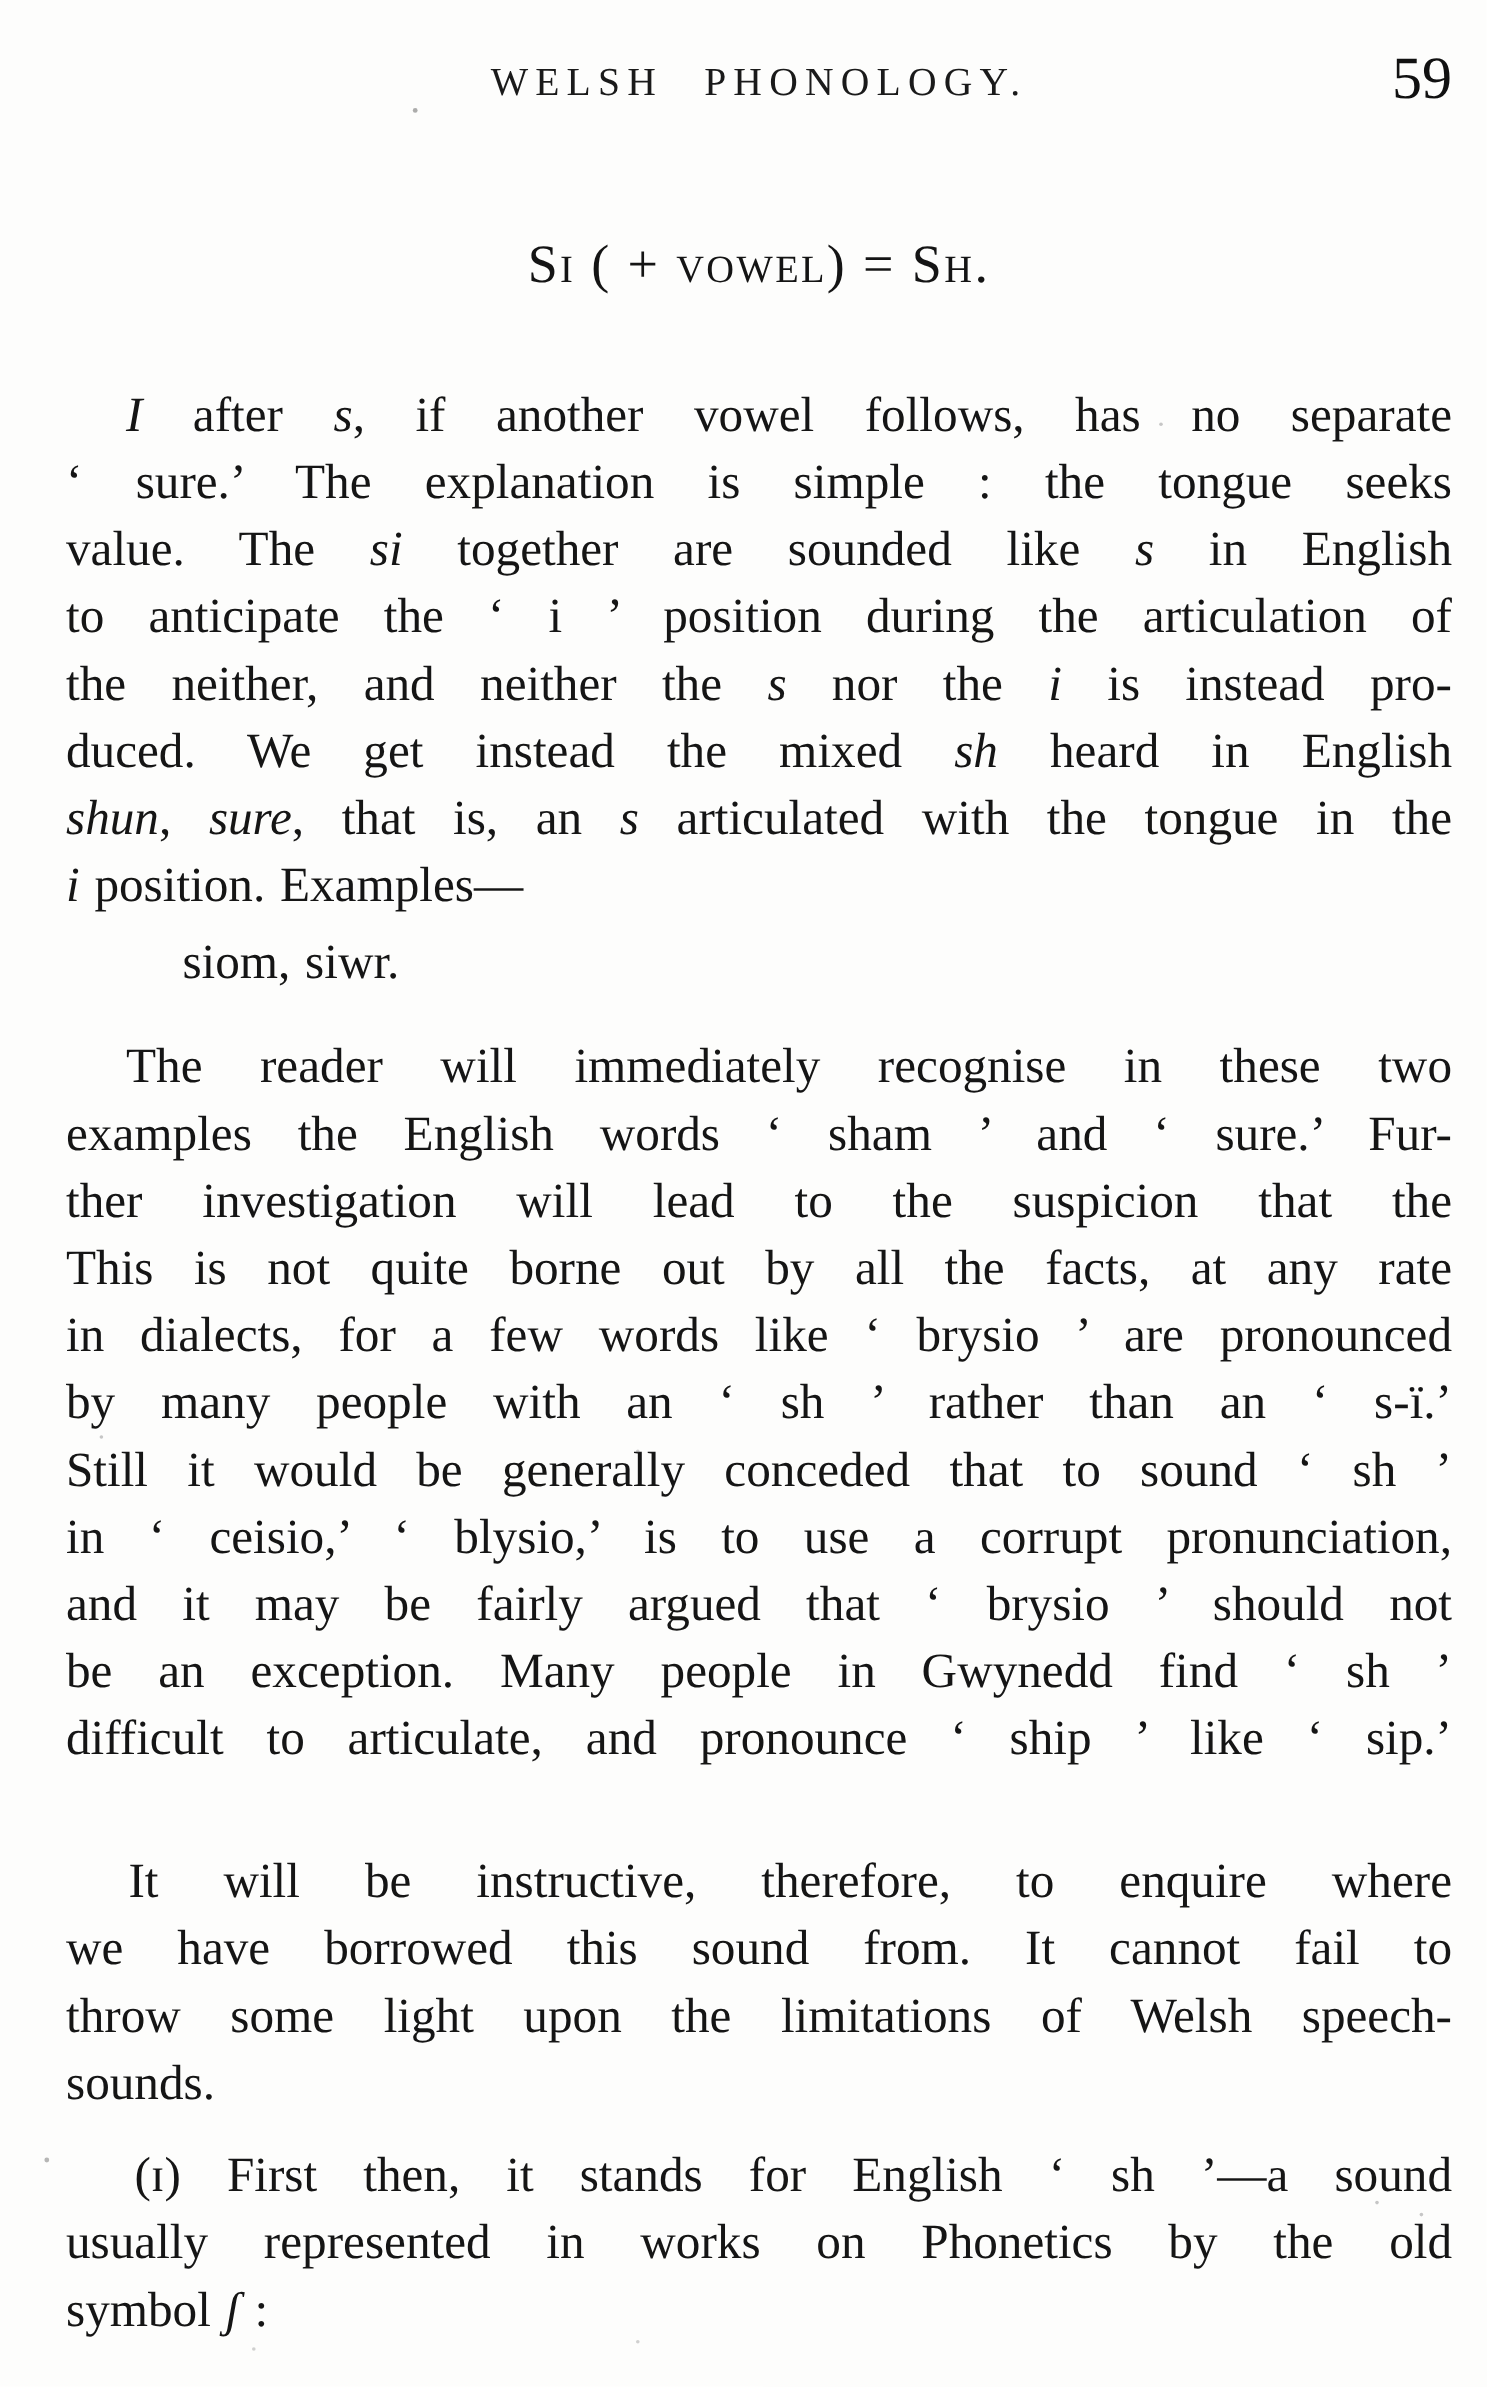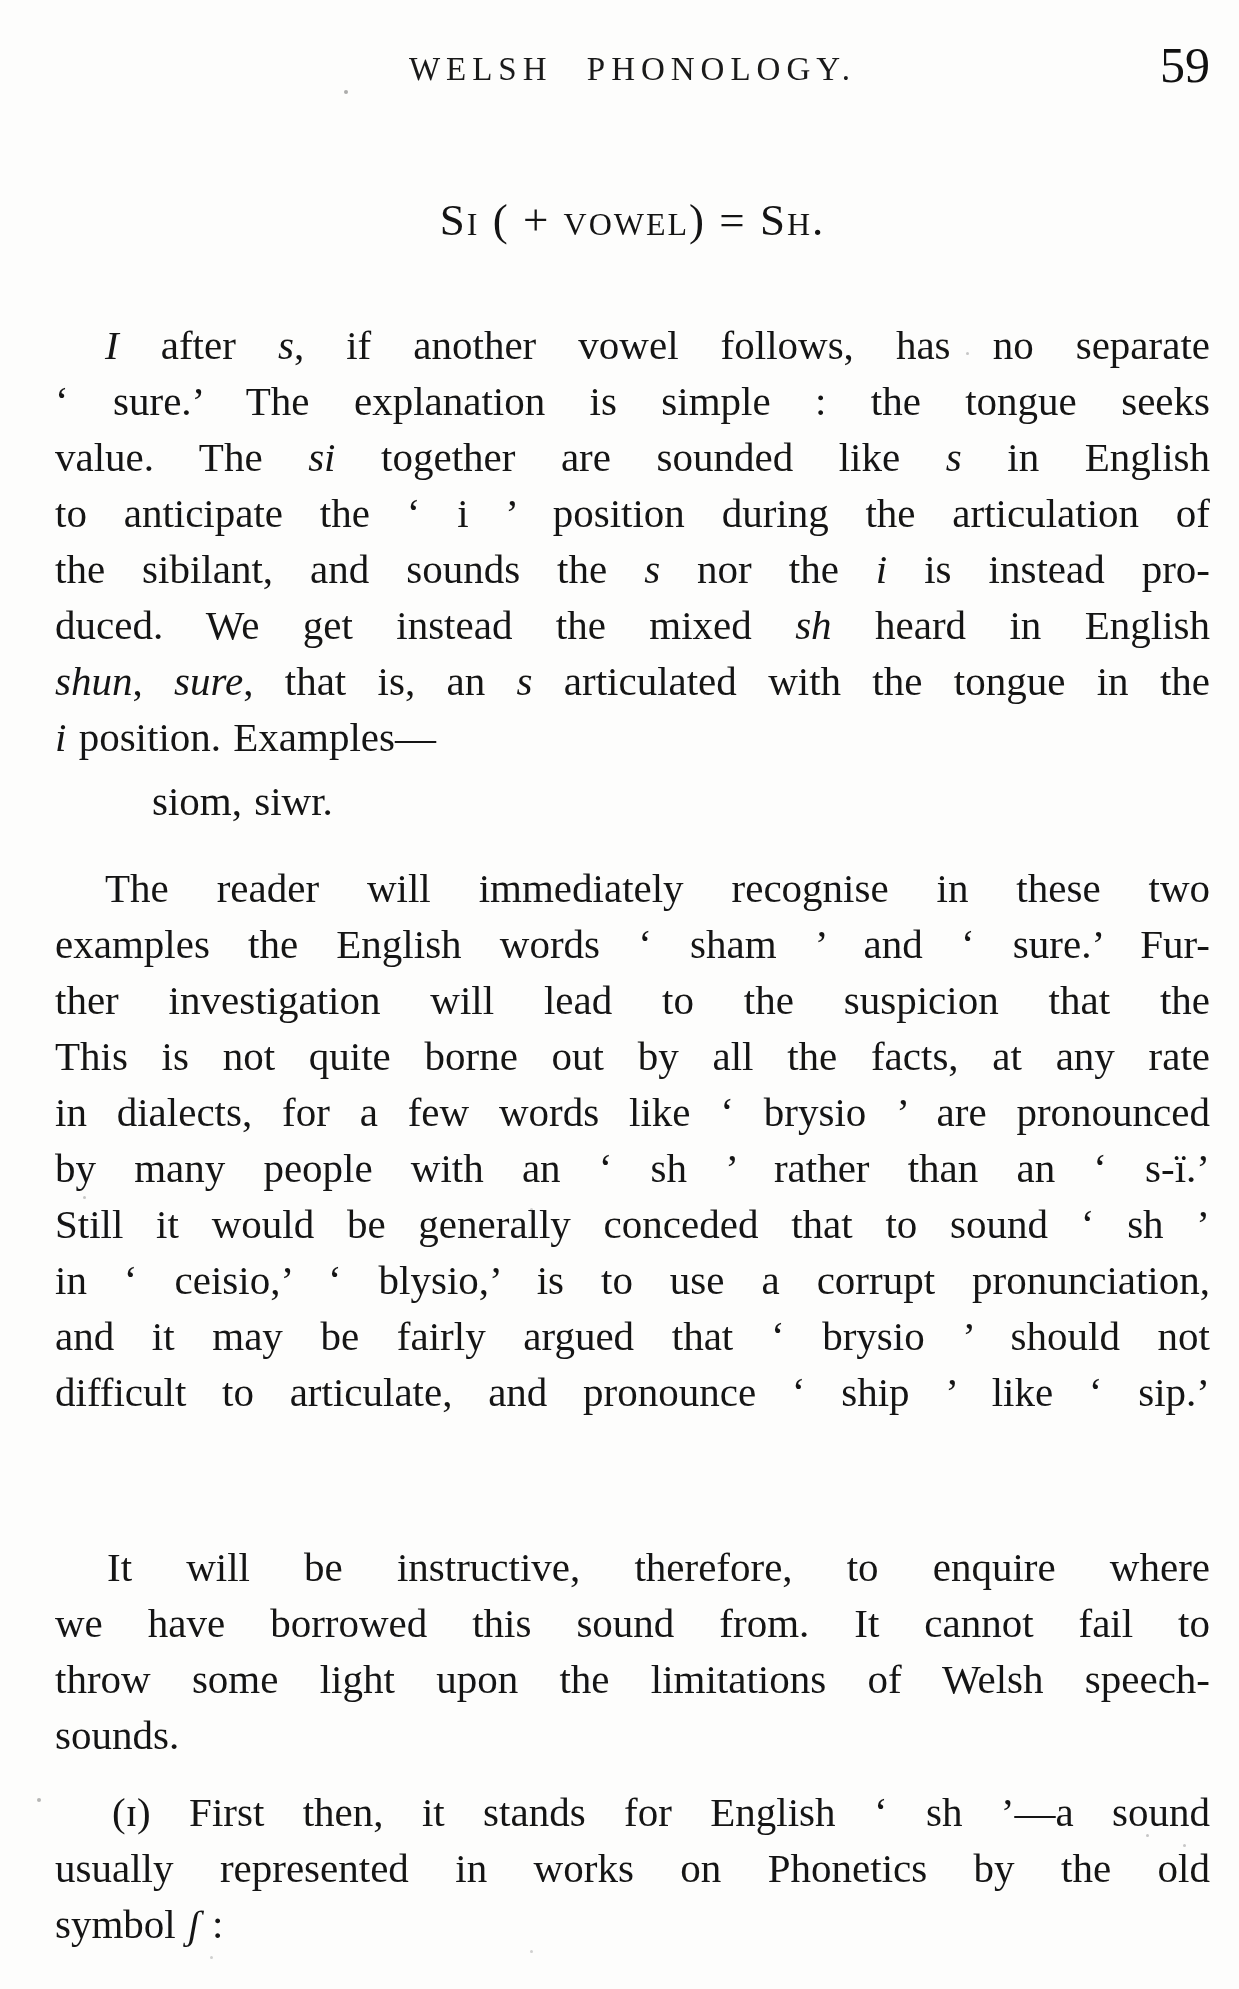--- a/index.html
+++ b/index.html
@@ -44,38 +44,39 @@
   </div>
 
   <div class="section-heading">Si ( + vowel) = Sh.</div>
 
   <main class="text-body">
       <div class="block" style="top: 297px;">
         <div class="line" style="text-indent: 50px; margin-top: 20px;"><span class="em">I</span><span> after </span><span class="em">s</span><span>, if another vowel follows, has no separate</span></div>
         <div class="line"><span>‘ sure.’  The explanation is simple :  the tongue seeks</span></div>
         <div class="line"><span>value.  The </span><span class="em">si</span><span> together are sounded like </span><span class="em">s</span><span> in English</span></div>
         <div class="line"><span>to anticipate the ‘ i ’ position during the articulation of</span></div>
-        <div class="line"><span>the sibilant, and sounds the </span><span class="em">s</span><span> nor the </span><span class="em">i</span><span> is instead pro-</span></div>
+        <div class="line"><span>the neither, and neither the </span><span class="em">s</span><span> nor the </span><span class="em">i</span><span> is instead pro-</span></div>
         <div class="line"><span>duced.  We get instead the mixed </span><span class="em">sh</span><span> heard in English</span></div>
         <div class="line"><span class="em">shun</span><span>, </span><span class="em">sure</span><span>, that is, an </span><span class="em">s</span><span> articulated with the tongue in the</span></div>
         <div class="line last"><span class="em">i</span><span> position.  Examples—</span></div>
       </div>
       <div class="block" style="top: 773px;">
         <div class="line last" style="text-indent: 97px;"><span>siom, siwr.</span></div>
       </div>
       <div class="block" style="top: 860px;">
         <div class="line" style="text-indent: 50px;"><span>The reader will immediately recognise in these two</span></div>
         <div class="line"><span>examples the English words ‘ sham ’ and ‘ sure.’  Fur-</span></div>
         <div class="line"><span>ther investigation will lead to the suspicion that the</span></div>
         <div class="line"><span>This is not quite borne out by all the facts, at any rate</span></div>
         <div class="line"><span>in dialects, for a few words like ‘ brysio ’ are pronounced</span></div>
         <div class="line"><span>by many people with an ‘ sh ’ rather than an ‘ s-ï.’</span></div>
         <div class="line"><span>Still it would be generally conceded that to sound ‘ sh ’</span></div>
         <div class="line"><span>in ‘ ceisio,’ ‘ blysio,’ is to use a corrupt pronunciation,</span></div>
         <div class="line"><span>and it may be fairly argued that ‘ brysio ’ should not</span></div>
+        <div class="line"><span>be an exception.  Many people in Gwynedd find ‘ sh ’</span></div>
         <div class="line"><span>difficult to articulate, and pronounce ‘ ship ’ like ‘ sip.’</span></div>
       </div>
       <div class="block" style="top: 1539px;">
         <div class="line" style="text-indent: 52px;"><span>It will be instructive, therefore, to enquire where</span></div>
         <div class="line"><span>we have borrowed this sound from.  It cannot fail to</span></div>
         <div class="line"><span>throw some light upon the limitations of Welsh speech-</span></div>
         <div class="line last"><span>sounds.</span></div>
       </div>
       <div class="block" style="top: 1784px;">
         <div class="line" style="text-indent: 57px;"><span>(ɪ) First then, it stands for English ‘ sh ’—a sound</span></div>

